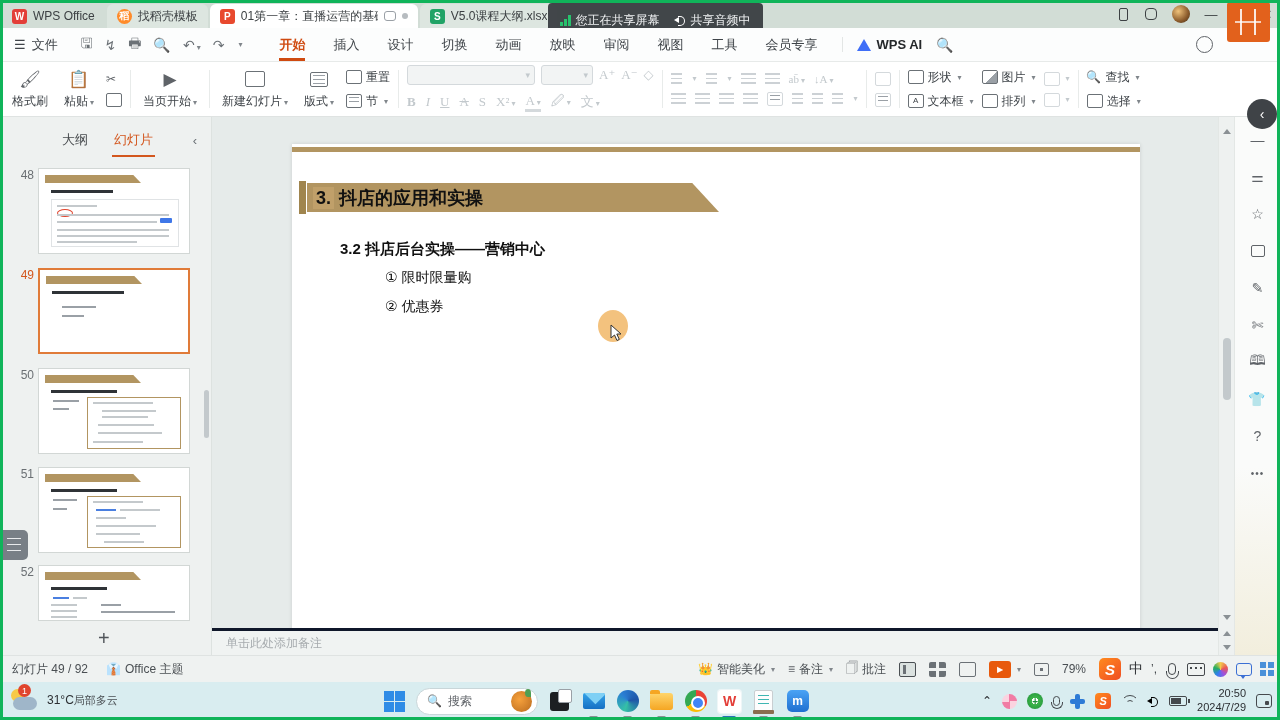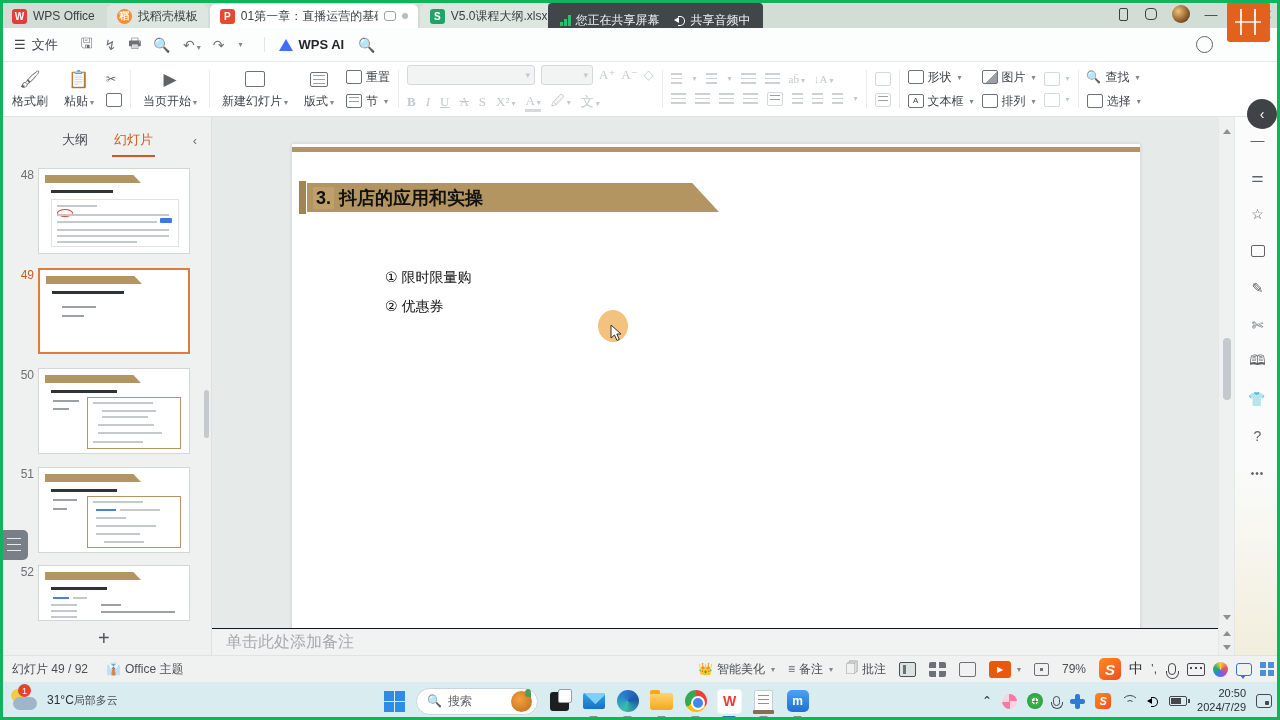--- a/index.html
+++ b/index.html
@@ -103,21 +103,21 @@
   .canvas-topbar { position:absolute; top:3px; left:0; width:100%; height:5px; background:#b29561; }
   .s-banner { position:absolute; top:39px; left:15px; width:412px; height:29px; background:#b29561; clip-path:polygon(0 0, 93.5% 0, 100% 100%, 0 100%); display:flex; align-items:center; padding-left:6px; }
   .s-banner-bar { position:absolute; top:37px; left:7px; width:7px; height:33px; background:#a0854e; }
   .s-title { font-size:18px; font-weight:bold; color:#111; white-space:nowrap; }
   .s-title .num { background:#c0a06a; padding:1px 3px; margin-right:5px; }
   .s-subtitle { position:absolute; top:96px; left:48px; font-size:15px; font-weight:bold; color:#111; }
   .s-item { position:absolute; left:93px; font-size:14px; color:#111; }
   .spotlight { position:absolute; left:306px; top:166px; width:30px; height:32px; border-radius:50%; background:#f2b868; opacity:.85; filter:blur(.4px); }
   .cursor-arrow { position:absolute; left:318px; top:180px; z-index:5; }
 
-  .notes-strip { position:absolute; left:212px; top:511px; width:1022px; height:27px; background:#f0f3f2; border-top:1px solid #0f172a; display:flex; align-items:center; padding-left:14px; font-size:16px; color:#a6abae; }
+  .notes-strip { position:absolute; left:212px; top:511px; width:1022px; height:27px; background:#f0f3f2; border-top:3px solid #0f172a; display:flex; align-items:center; padding-left:14px; font-size:12px; color:#a6abae; }
 
   
   .v-scroll { position:absolute; left:1218px; top:0; width:16px; height:538px; background:#eef1f0; border-left:1px solid #e3e7e5; }
   .tri { width:0; height:0; border-left:4px solid transparent; border-right:4px solid transparent; position:absolute; left:4px; }
   .tri.up { border-bottom:5px solid #8a9094; } .tri.down { border-top:5px solid #8a9094; }
   .v-thumb { position:absolute; left:4px; top:221px; width:8px; height:62px; background:#c3c9cc; border-radius:4px; }
   .right-rail { position:absolute; left:1234px; top:0; width:46px; height:538px; background:linear-gradient(#fafbfa 65%, #f2eedd); border-left:1px solid #e3e7e5; display:flex; flex-direction:column; align-items:center; padding-top:14px; gap:19px; color:#5f6368; }
   .rr-ico { width:18px; height:18px; display:flex; align-items:center; justify-content:center; font-size:14px; }
   .rr-sq { width:14px; height:12px; border:1.4px solid #5f6368; border-radius:2px; }
 
@@ -276,20 +276,32 @@
     </div>
     <div class="mb-qat">
       <span class="g">🖫</span>
       <span class="g">↯</span>
       <span class="g">🖶</span>
       <span class="g">🔍</span>
       <span class="g">↶<span class="caret">▾</span></span>
       <span class="g">↷</span>
       <span class="caret">▾</span>
     </div>
+    <div class="mb-tabs">
+      <div class="mb-tab active">开始</div>
+      <div class="mb-tab">插入</div>
+      <div class="mb-tab">设计</div>
+      <div class="mb-tab">切换</div>
+      <div class="mb-tab">动画</div>
+      <div class="mb-tab">放映</div>
+      <div class="mb-tab">审阅</div>
+      <div class="mb-tab">视图</div>
+      <div class="mb-tab">工具</div>
+      <div class="mb-tab">会员专享</div>
+    </div>
     <div class="mb-ai">
       <span class="ai-logo"></span>
       <span>WPS AI</span>
     </div>
     <span class="mb-search">🔍</span>
   </div>
   <div class="stamp"></div>
   <div class="mb-circle"></div>
   <div class="ribbon-collapse">‹</div>
 
@@ -530,20 +542,21 @@
     </div>
     <div class="lp-scroll"></div>
     <div class="float-widget"></div>
 
     <div class="slide-canvas">
       <div class="canvas-topbar"></div>
       <div class="s-banner-bar"></div>
       <div class="s-banner">
         <span class="s-title"><span class="num">3.</span><span>抖店的应用和实操</span></span>
       </div>
+      <div class="s-subtitle">3.2 抖店后台实操——营销中心</div>
       <div class="s-item" style="top:125px">① 限时限量购</div>
       <div class="s-item" style="top:154px">② 优惠券</div>
       <div class="spotlight"></div>
       <svg class="cursor-arrow" width="14" height="18" viewBox="0 0 14 18">
         <path d="M1,1 L1,14 L4.5,11 L7,16.5 L9.3,15.4 L6.8,10 L11,10 Z" fill="#fff" stroke="#333" stroke-width="1"></path>
       </svg>
     </div>
 
     <div class="notes-strip">
       <span>单击此处添加备注</span>

